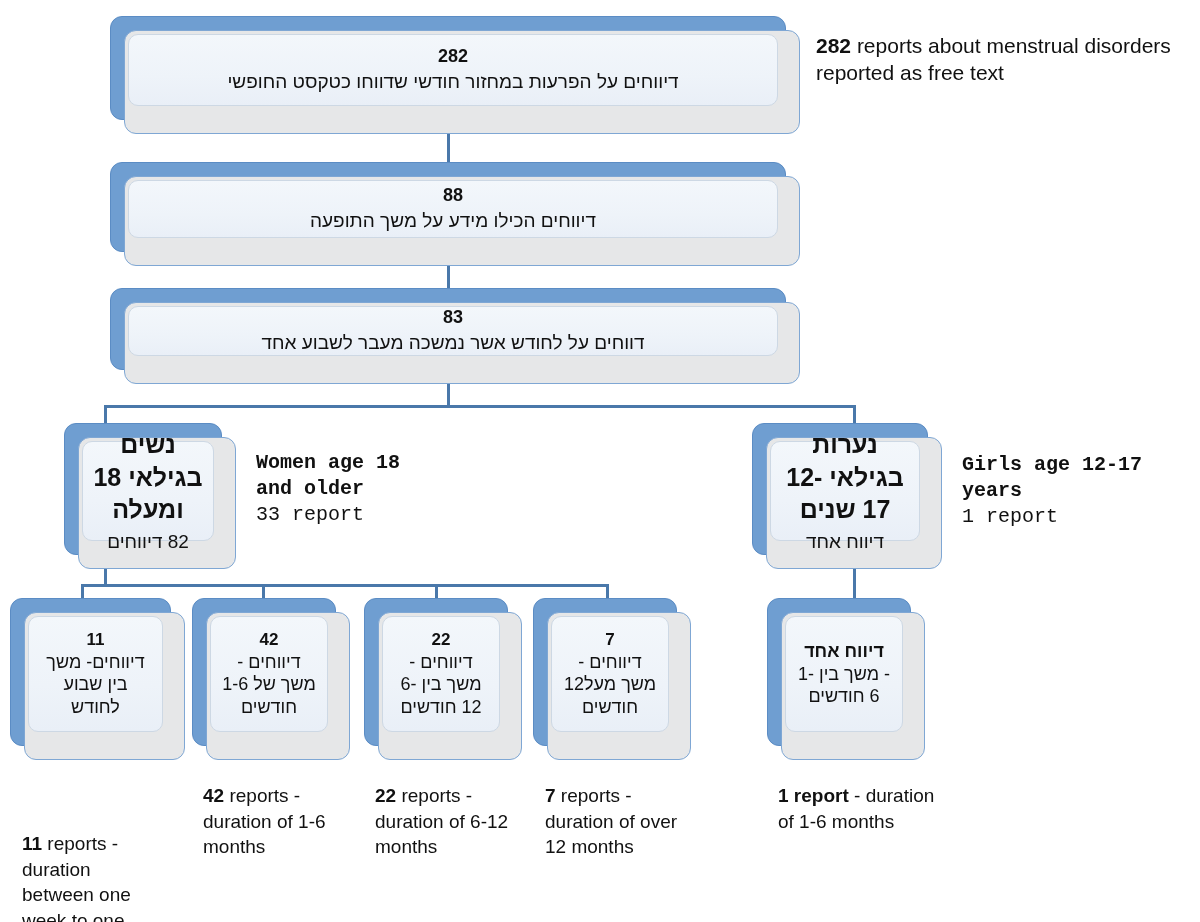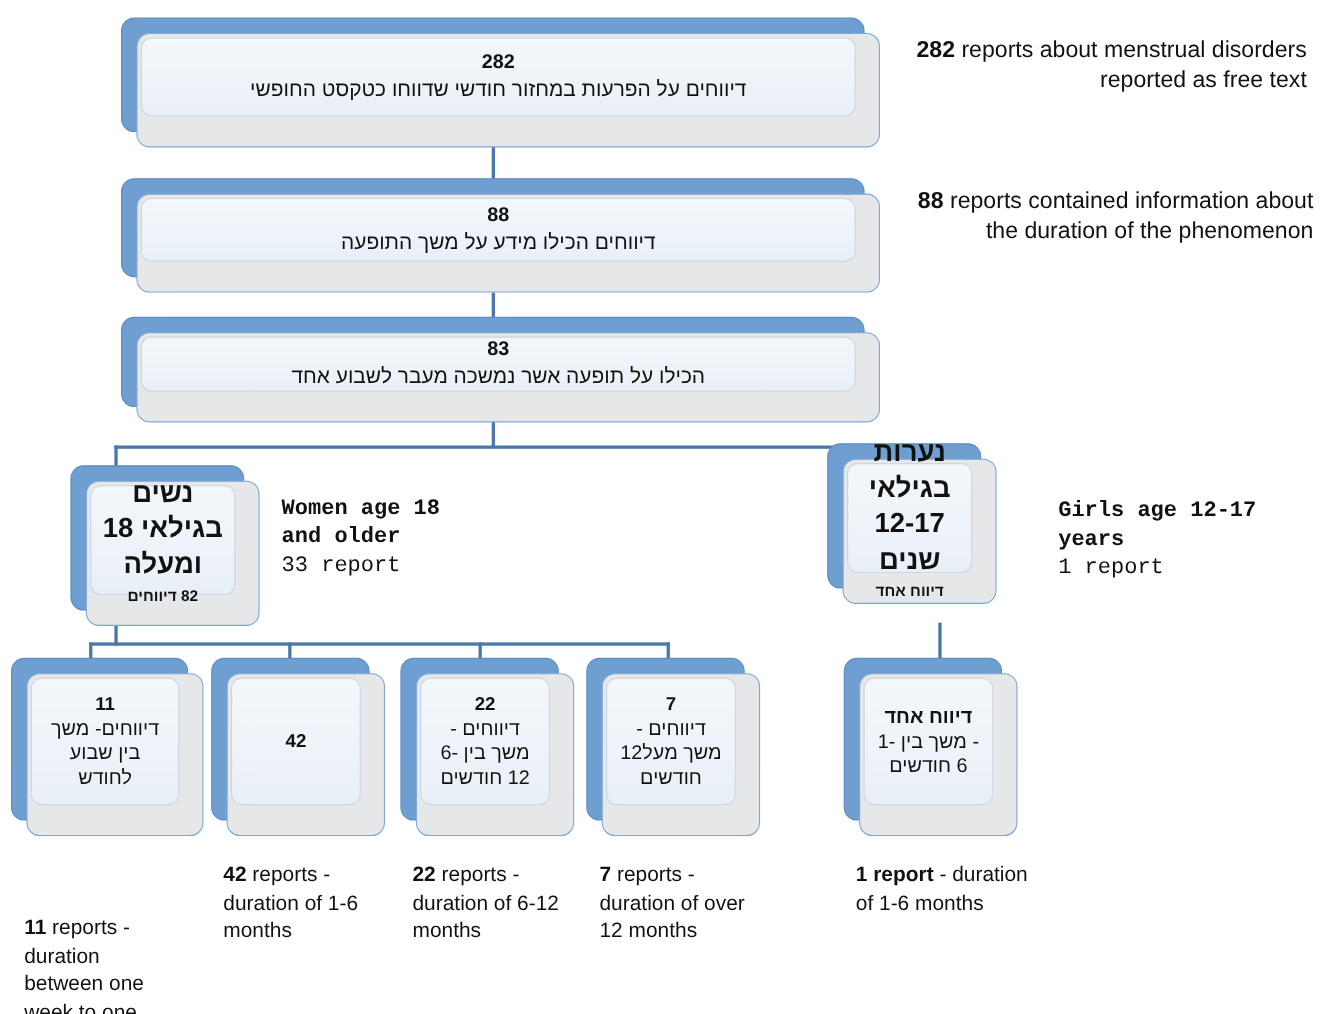--- a/index.html
+++ b/index.html
@@ -61,34 +61,34 @@
     line-height:1.25;
     text-align:center;
   }
 
   
   .wide .front .num{font-size:18px;margin-bottom:4px;}
   .wide .front .he{font-size:19px;text-align:center;}
 
   
   .grp .front .he.t1{font-size:25px;font-weight:bold;line-height:1.3;}
-  .grp .front .he.t2{font-size:14px;font-weight:bold;margin-top:4px;text-align:right;}
+  .grp .front .he.t2{font-size:19px;font-weight:normal;margin-top:4px;text-align:right;}
 
   
   .leaf .front .num{font-size:17px;margin-bottom:1px;}
   .leaf .front .he{font-size:18px;}
   .leaf.bold-title .front .he.t1{font-weight:bold;font-size:18px;}
 
   
   .side{
     position:absolute;z-index:6;
     color:#111;
     font-size:21px;
     line-height:1.28;
-    text-align:right;
+    text-align:left;
   }
   .side b{font-weight:bold;}
 
   .caption{
     position:absolute;z-index:6;
     color:#111;
     font-size:19px;
     line-height:1.35;
     text-align:left;
   }
@@ -139,49 +139,46 @@
 
   <div class="node wide" style="left:110px;top:162px;width:690px;height:104px;">
     <div class="back"></div>
     <div class="mid"></div>
     <div class="front">
       <div class="num">88</div>
       <div class="he">דיווחים הכילו מידע על משך התופעה</div>
     </div>
   </div>
 
-  <div class="side" style="left:816px;top:170px;width:378px;">
-    <b>88</b><span> reports contained information about the duration of the phenomenon</span>
-  </div>
 
   <div class="node wide" style="left:110px;top:288px;width:690px;height:96px;">
     <div class="back"></div>
     <div class="mid"></div>
     <div class="front">
       <div class="num">83</div>
-      <div class="he">הכילו על תופעה אשר נמשכה מעבר לשבוע אחד</div>
+      <div class="he">דווחים על לחודש אשר נמשכה מעבר לשבוע אחד</div>
     </div>
   </div>
 
 
   <div class="node grp" style="left:64px;top:423px;width:172px;height:146px;">
     <div class="back"></div>
     <div class="mid"></div>
     <div class="front">
       <div class="he t1">נשים בגילאי 18 ומעלה</div>
       <div class="he t2">82 דיווחים</div>
     </div>
   </div>
 
   <div class="grpside" style="left:256px;top:450px;width:190px;">
     <div class="hd">Women age 18 and older</div>
     <div>33 report</div>
   </div>
 
-  <div class="node grp" style="left:752px;top:403px;width:154px;height:146px;">
+  <div class="node grp" style="left:752px;top:423px;width:190px;height:146px;">
     <div class="back"></div>
     <div class="mid"></div>
     <div class="front">
       <div class="he t1">נערות בגילאי 12-17 שנים</div>
       <div class="he t2">דיווח אחד</div>
     </div>
   </div>
 
   <div class="grpside" style="left:962px;top:452px;width:200px;">
     <div class="hd">Girls age 12-17 years</div>
@@ -198,20 +195,21 @@
   </div>
   <div class="caption" style="left:22px;top:783px;width:140px;margin-top:48px;">
     <b>11</b><span> reports - duration between one week to one month</span>
   </div>
 
   <div class="node leaf" style="left:192px;top:598px;width:158px;height:162px;">
     <div class="back"></div>
     <div class="mid"></div>
     <div class="front">
       <div class="num">42</div>
+      <div class="he">דיווחים - משך של 1-6 חודשים</div>
     </div>
   </div>
   <div class="caption" style="left:203px;top:783px;width:140px;">
     <b>42</b><span> reports - duration of 1-6 months</span>
   </div>
 
   <div class="node leaf" style="left:364px;top:598px;width:158px;height:162px;">
     <div class="back"></div>
     <div class="mid"></div>
     <div class="front">

